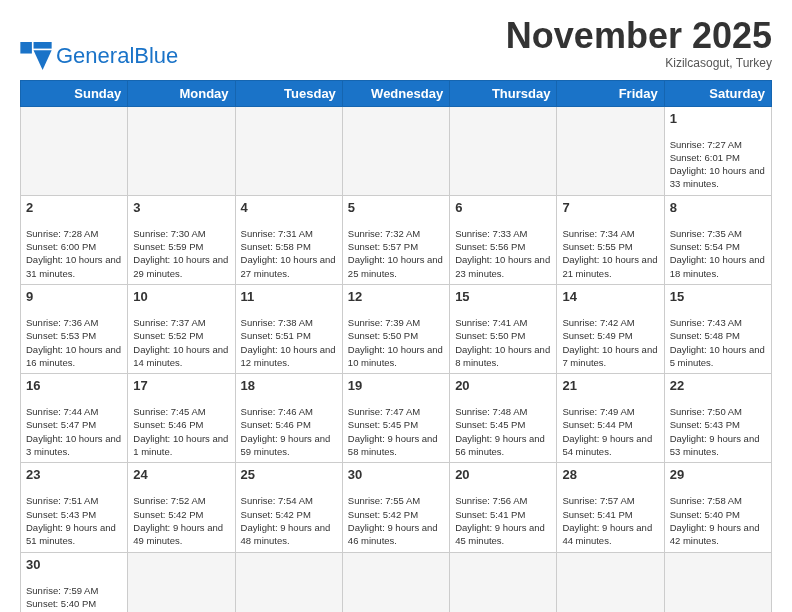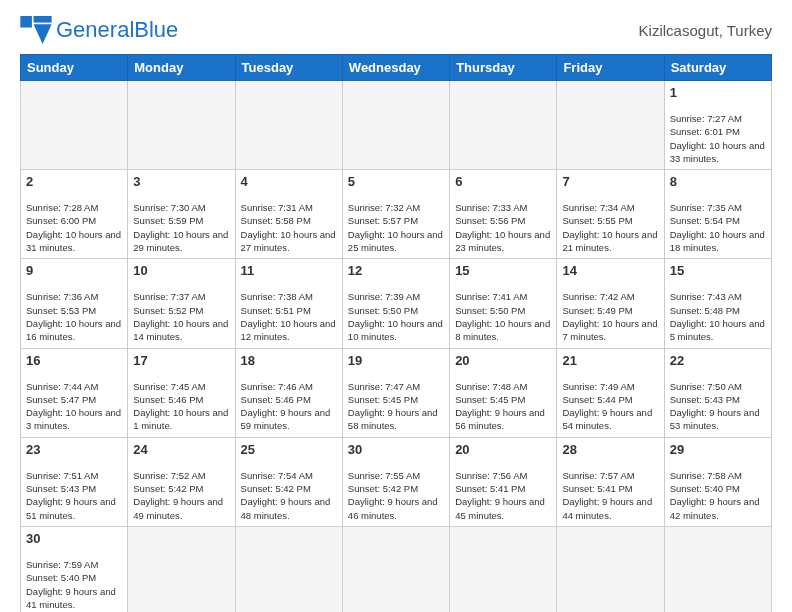--- a/index.html
+++ b/index.html
@@ -9,21 +9,21 @@
       width: 792px;
       min-height: 612px;
     }
     .page {
       width: 792px;
       padding: 16px 20px 10px 20px;
     }
     .header {
       display: flex;
       justify-content: space-between;
-      align-items: center;
+      align-items: flex-end;
       margin-bottom: 10px;
     }
     .logo {
       display: flex;
       align-items: center;
       gap: 4px;
     }
     .logo-text {
       font-size: 22px;
       color: #333;
@@ -37,32 +37,32 @@
     .title-block {
       text-align: right;
     }
     .month-title {
       font-size: 36px;
       font-weight: bold;
       color: #333;
       line-height: 1.1;
     }
     .location {
-      font-size: 15px;
+      font-size: 12px;
       color: #555;
     }
     .calendar {
       width: 100%;
       border-collapse: collapse;
       border: 1px solid #ccc;
     }
     .calendar th {
       background-color: #1a73c8;
       color: #fff;
-      text-align: left;
+      text-align: right;
       padding: 5px 6px;
       font-size: 13px;
       font-weight: bold;
       border: 1px solid #1565b0;
     }
     .calendar td {
       vertical-align: top;
       padding: 4px 5px;
       border: 1px solid #ccc;
       background: #fff;
@@ -98,20 +98,21 @@
       <svg class="logo-icon" viewBox="0 0 38 34" xmlns="http://www.w3.org/2000/svg">
         <rect x="0" y="0" width="14" height="14" fill="#1a73c8"></rect>
         <rect x="16" y="0" width="22" height="8" fill="#1a73c8"></rect>
         <polygon points="16,10 38,10 27,34" fill="#1a73c8"></polygon>
       </svg>
       <div class="logo-text">
         <span>General</span><span>Blue</span>
       </div>
     </div>
     <div class="title-block">
+      <div class="month-title">November 2025</div>
       <div class="location">Kizilcasogut, Turkey</div>
     </div>
   </div>
 
   <table class="calendar">
     <thead>
       <tr>
       <th>Sunday</th>
           <th>Monday</th>
           <th>Tuesday</th>

